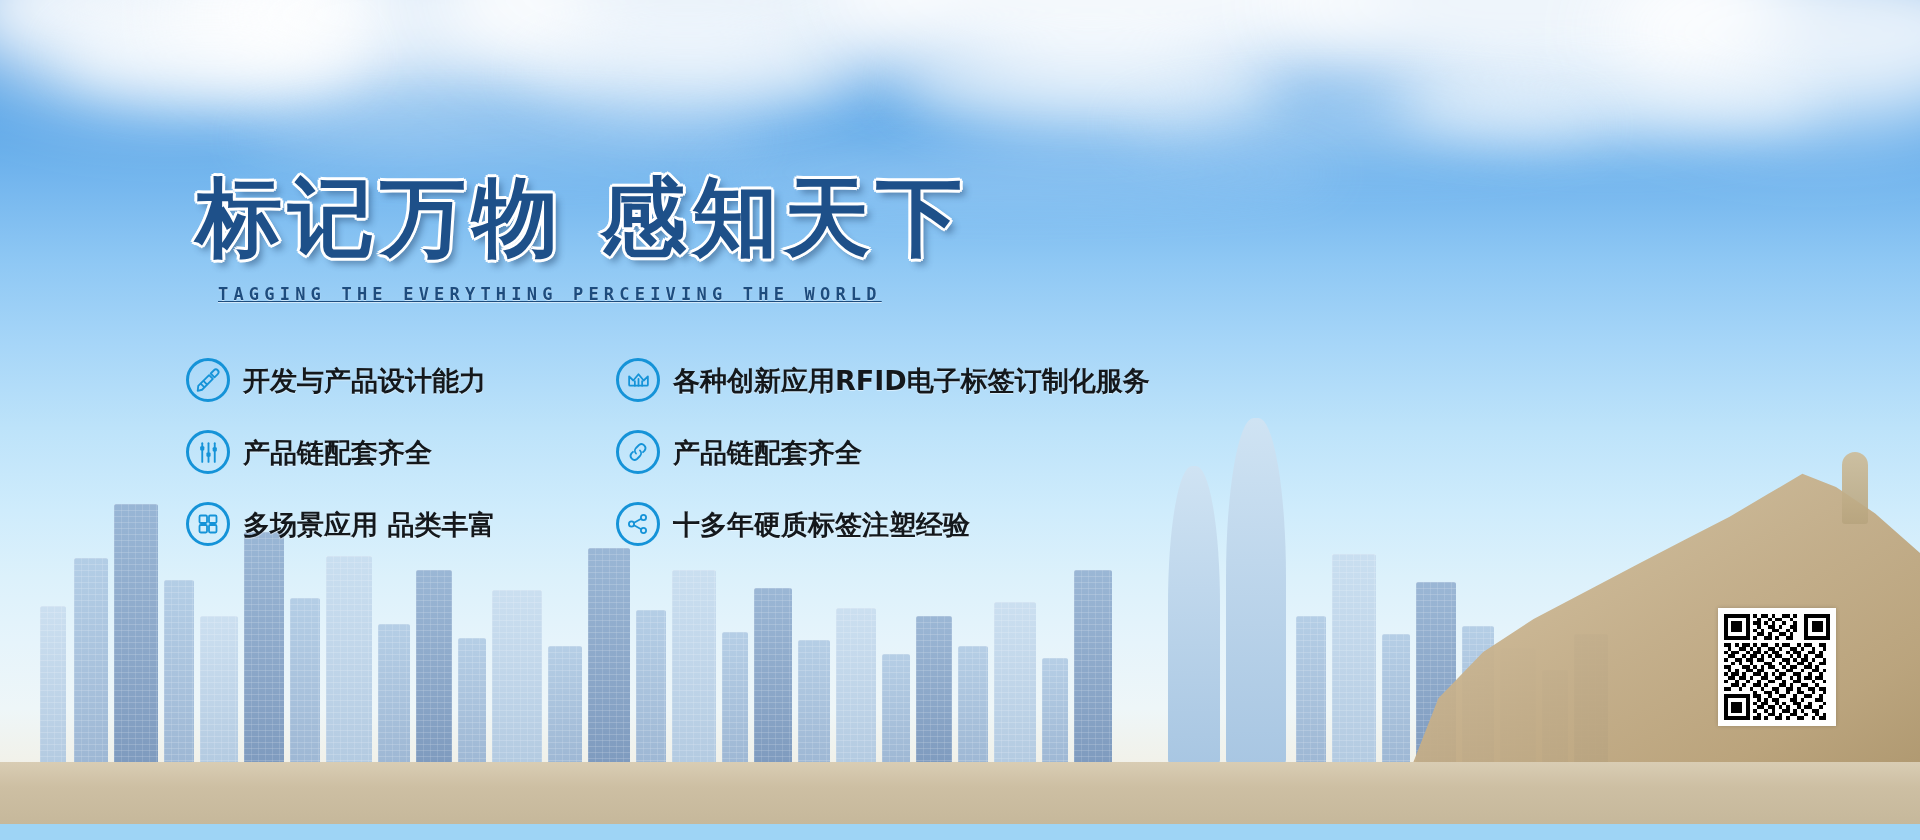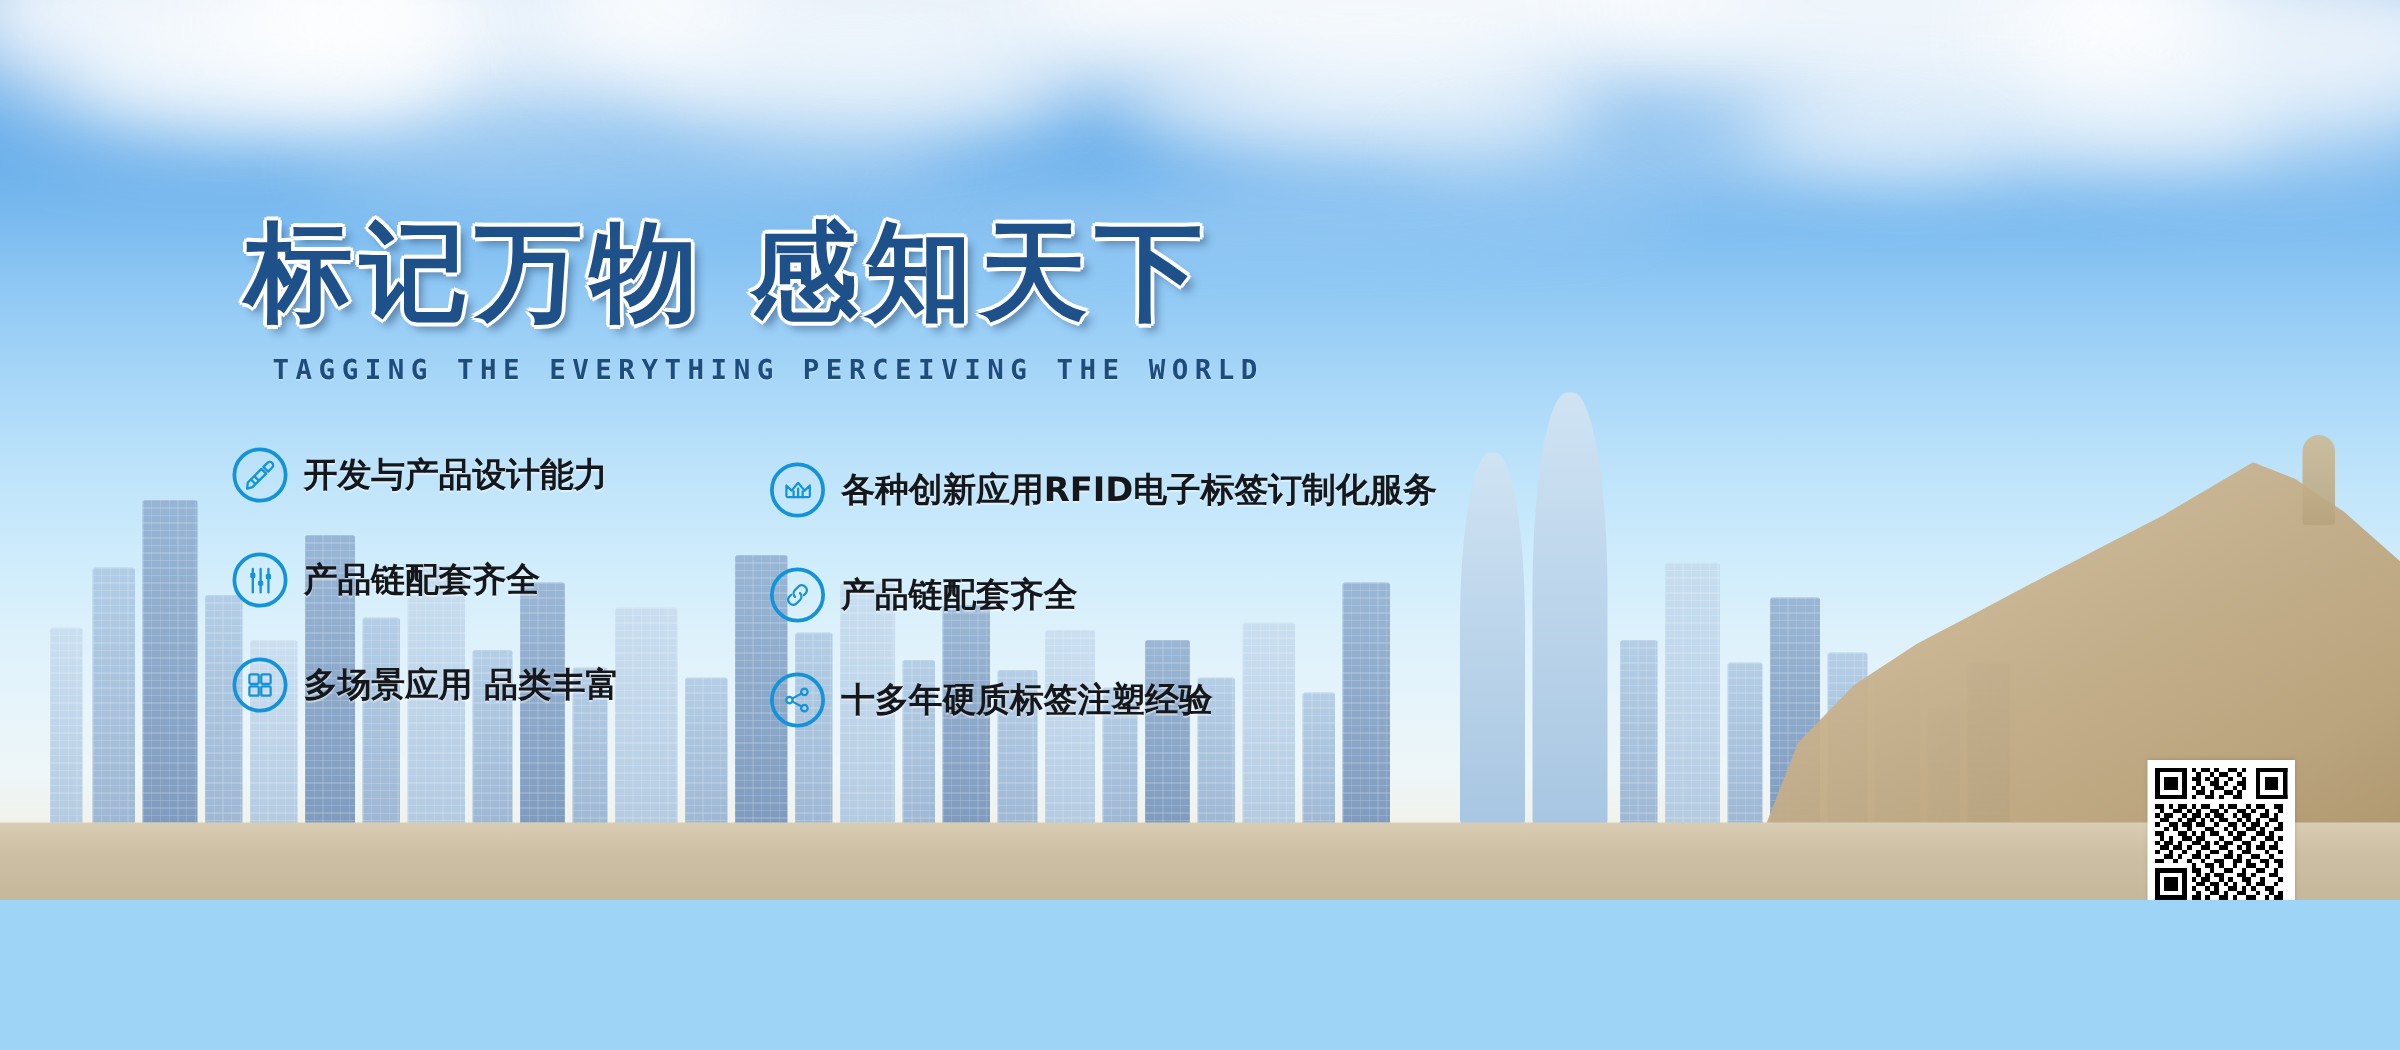--- a/index.html
+++ b/index.html
@@ -1,20 +1,20 @@
 <!DOCTYPE html>
 <html><head>
 <meta charset="utf-8">
 <style>
   * { margin:0; padding:0; box-sizing:border-box; }
   html,body { width:1920px; height:840px; overflow:hidden; }
   body { font-family:"Liberation Sans","DejaVu Sans",sans-serif; background:#9ed4f5; }
 
   #banner {
-    position:relative; width:1920px; height:720px; overflow:hidden;
+    position:relative; width:1920px; height:824px; overflow:hidden;
     background:
       linear-gradient(to bottom,
         #2a7fd4 0%, #3d8fdd 5%, #57a3e6 12%, #74b6ee 22%,
         #8fc8f4 32%, #a7d6f8 42%, #bde3fa 52%, #cfecfc 62%,
         #dcf1fb 70%, #e6f4fb 78%, #eef6f8 86%, #f2f0e6 94%, #ece4d2 100%);
   }
 
   
   .cloudlayer { position:absolute; left:0; top:0; width:1920px; height:330px; pointer-events:none; }
   .cl { position:absolute; border-radius:50%; background:#ffffff; filter:blur(16px); }
@@ -70,31 +70,32 @@
     font-size:86px; font-weight:bold; letter-spacing:6px;
     color:#1e5089; white-space:nowrap;
     text-shadow:
       -2px -2px 0 #ffffff, 2px -2px 0 #ffffff, -2px 2px 0 #ffffff, 2px 2px 0 #ffffff,
       0 -3px 0 #ffffff, 0 3px 0 #ffffff, -3px 0 0 #ffffff, 3px 0 0 #ffffff,
       5px 6px 7px rgba(20,50,90,.45);
   }
   .subline {
     position:absolute; left:218px; top:284px;
     font-family:"DejaVu Sans Mono","Liberation Mono",monospace;
-    font-size:22px; font-weight:bold; letter-spacing:5.2px;
+    font-size:17px; font-weight:bold; letter-spacing:5.2px;
     color:#1d4c7e; white-space:nowrap;
     text-shadow:0 1px 1px rgba(255,255,255,.55);
+    text-decoration:underline;
   }
 
   
   .features { position:absolute; left:186px; top:358px; width:1120px; }
   .frow { display:flex; align-items:flex-start; margin-bottom:28px;font-weight:bold; }
   .fcol { display:flex; align-items:center; }
   .fcol.left { width:430px; flex:0 0 430px; }
-  .fcol.right { flex:1;margin-top:12px; }
+  .fcol.right { flex:1; }
   .ficon {
     width:44px; height:44px; flex:0 0 44px; border-radius:50%;
     border:3.5px solid #1593d8; display:flex; align-items:center; justify-content:center;
     margin-right:13px;
   }
   .ficon svg { display:block; }
   .ftext {
     font-family:"DejaVu Sans","Liberation Sans",sans-serif;
     font-size:27px; color:#14181c; white-space:nowrap; line-height:1;
     text-shadow:0 1px 1px rgba(255,255,255,.5);

